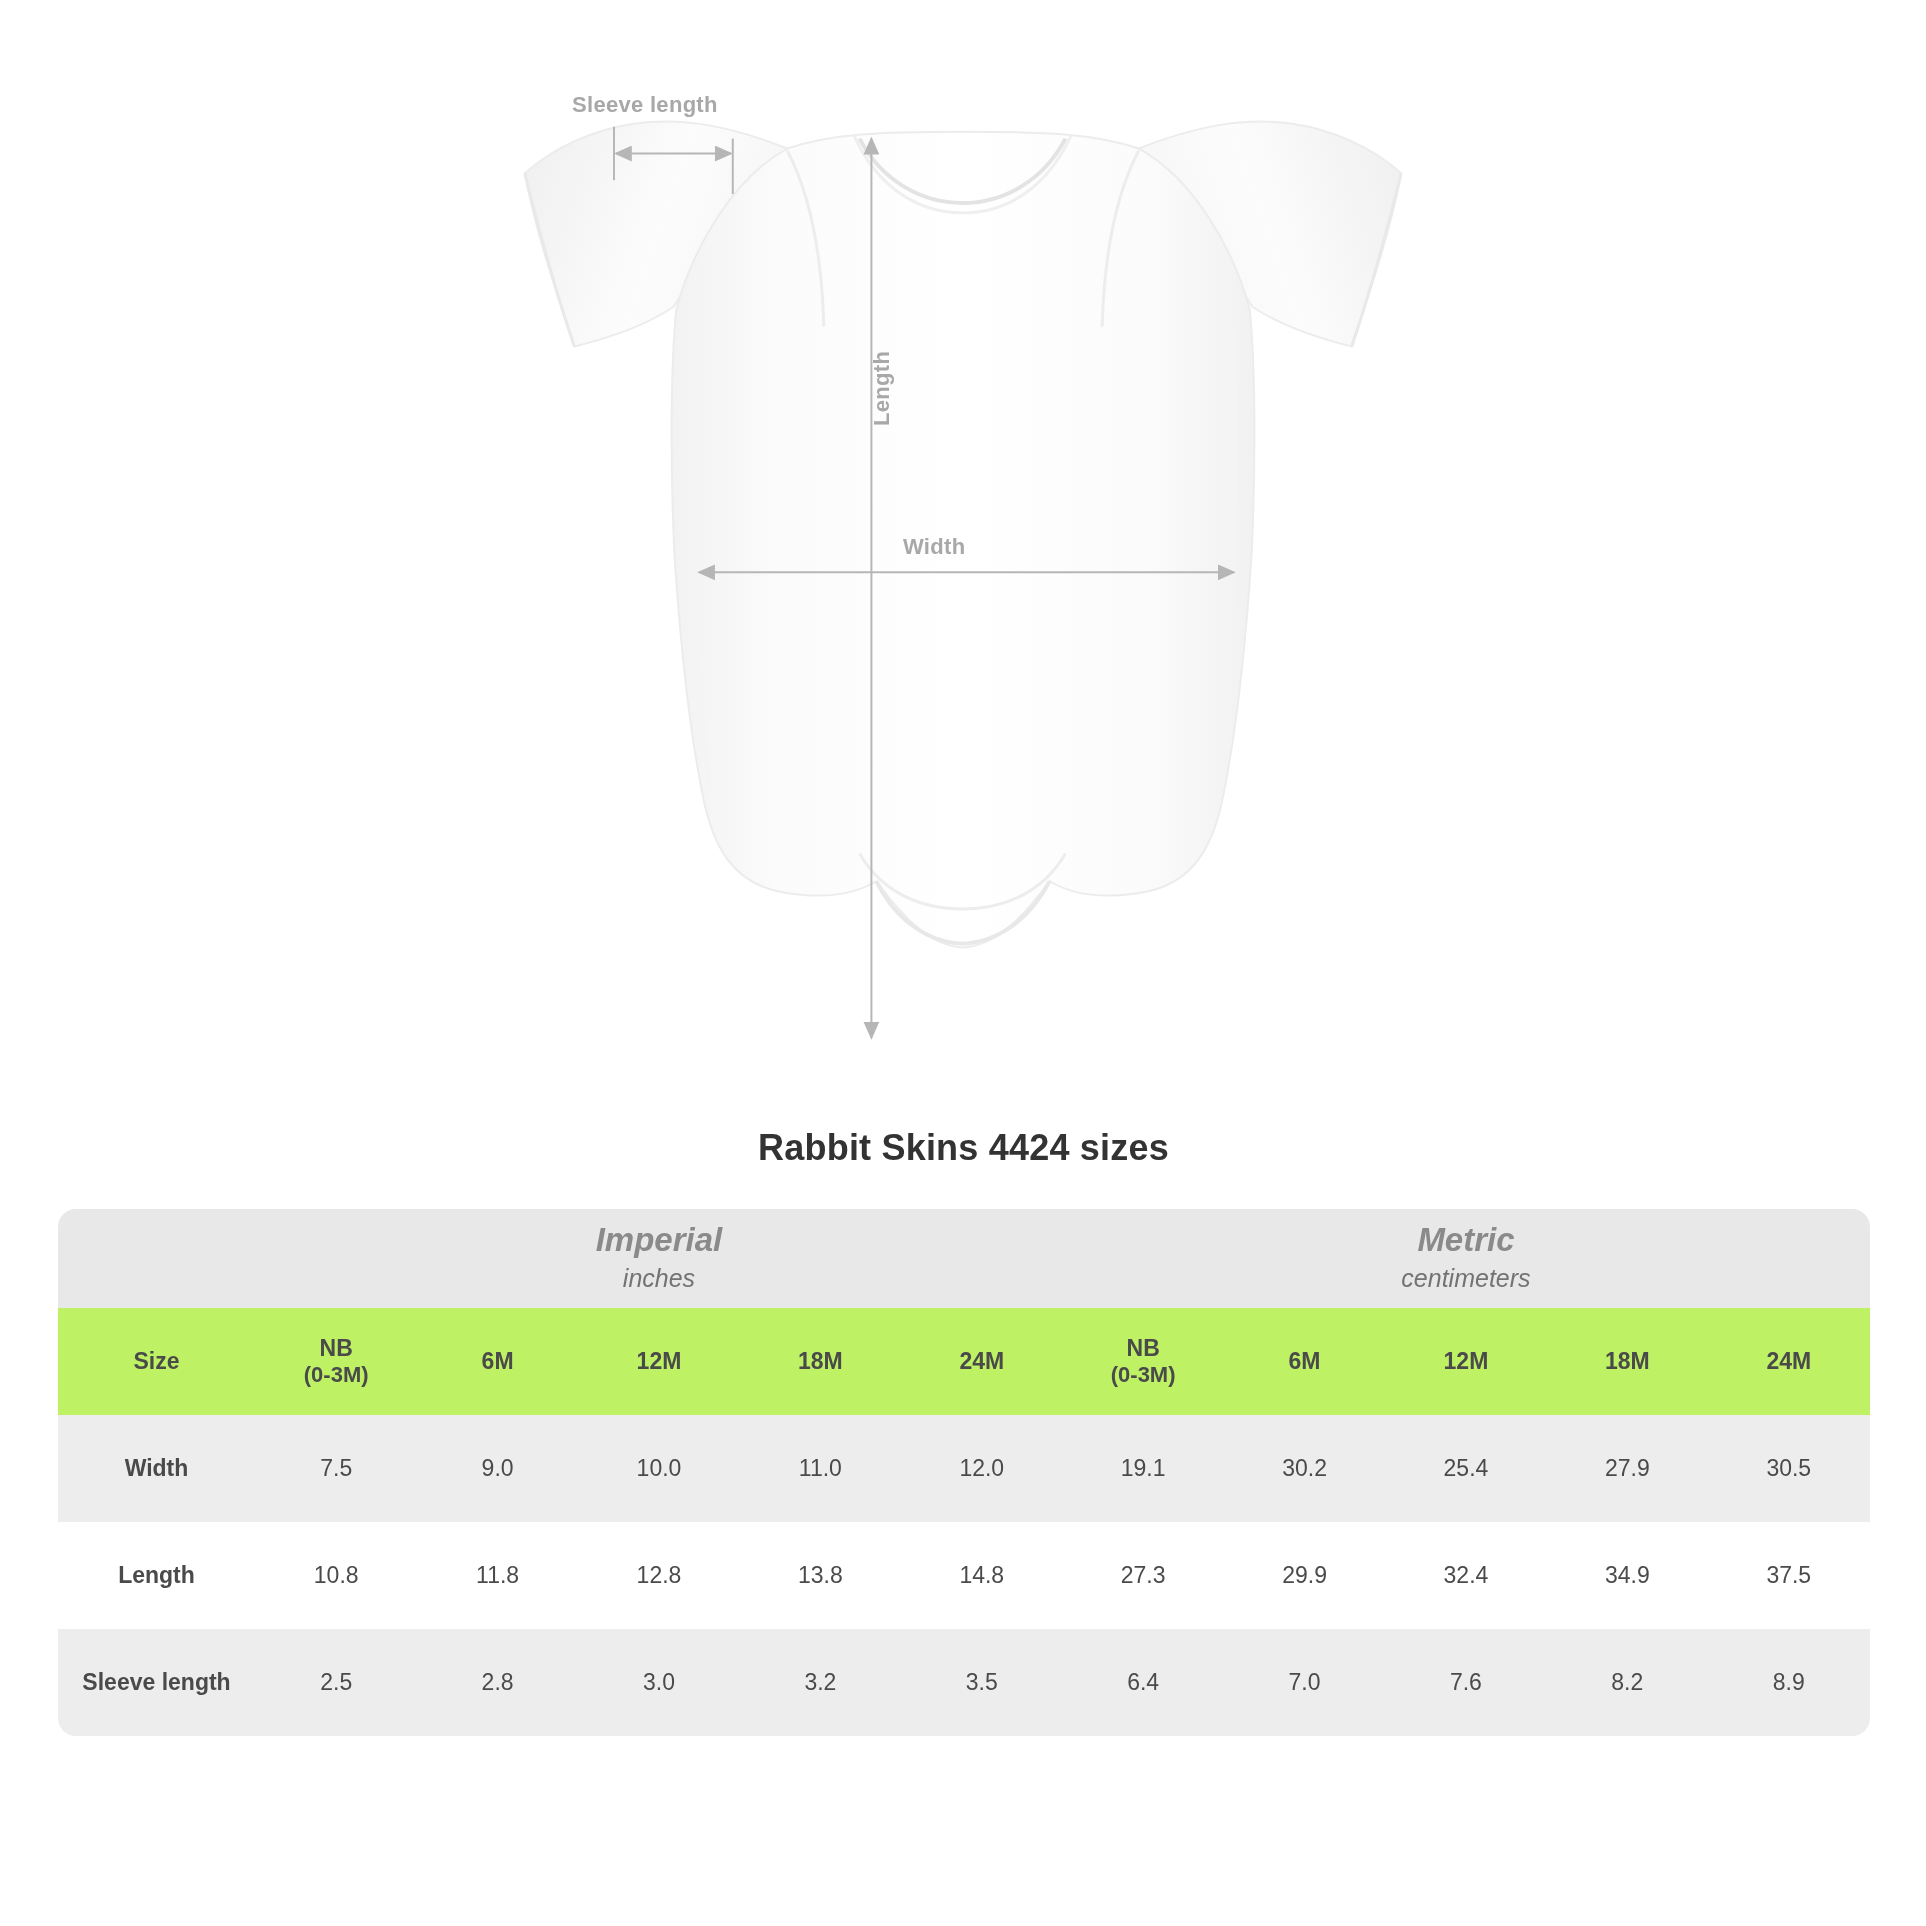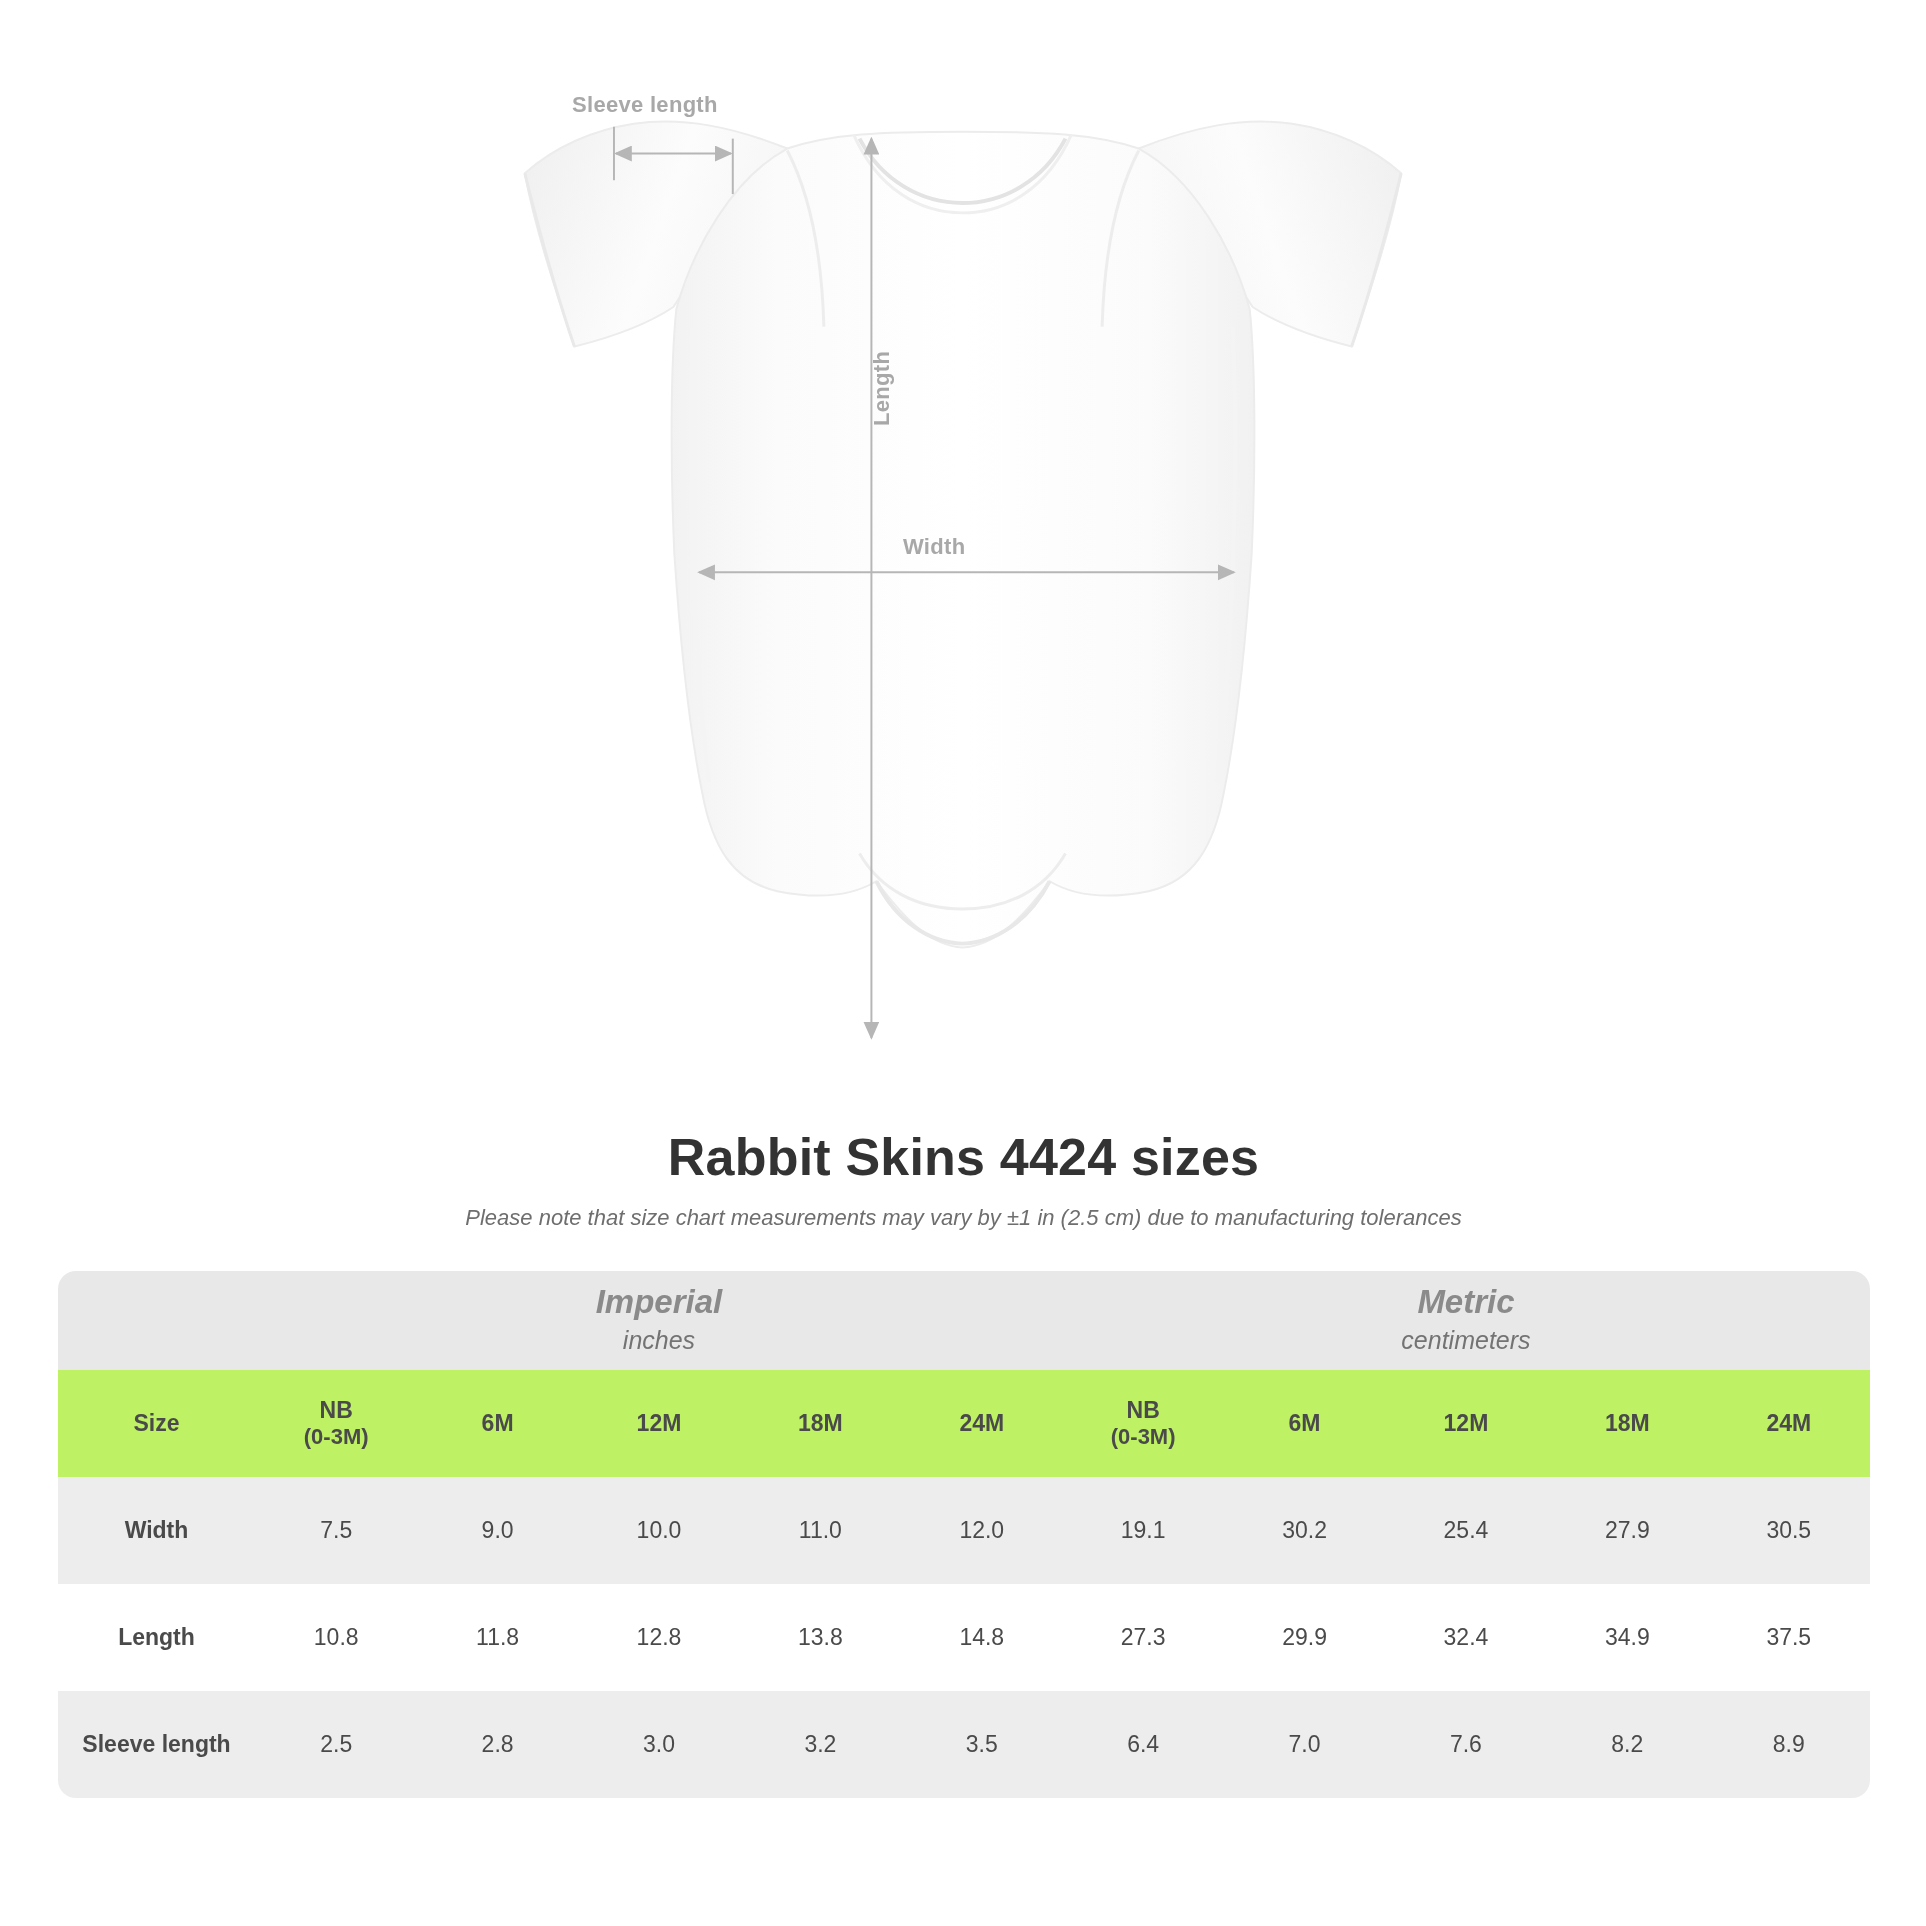--- a/index.html
+++ b/index.html
@@ -48,21 +48,21 @@
     transform: rotate(-90deg);
     transform-origin: left top;
   }
 
   
   .title-block {
     text-align: center;
     margin-top: 18px;
   }
   .chart-title {
-    font-size: 52px;
+    font-size: 36px;
     font-weight: bold;
     color: #333333;
     margin: 0 0 18px 0;
     letter-spacing: 0.2px;
   }
   .chart-note {
     font-size: 22px;
     font-style: italic;
     color: #6e6e6e;
     margin: 0;
@@ -231,21 +231,20 @@
       </g>
     </svg>
 
     <div class="measure-label label-sleeve">Sleeve length</div>
     <div class="measure-label label-width">Width</div>
     <div class="measure-label label-length">Length</div>
   </div>
 
   <div class="title-block">
     <h1 class="chart-title">Rabbit Skins 4424 sizes</h1>
-    <p class="chart-note">Please note that size chart measurements may vary by ±1 in (2.5 cm) due to manufacturing tolerances</p>
   </div>
 
   <div class="table-wrap">
     <table class="size-table">
       <colgroup>
         <col class="col-first">
         <col>
           <col>
           <col>
           <col>

